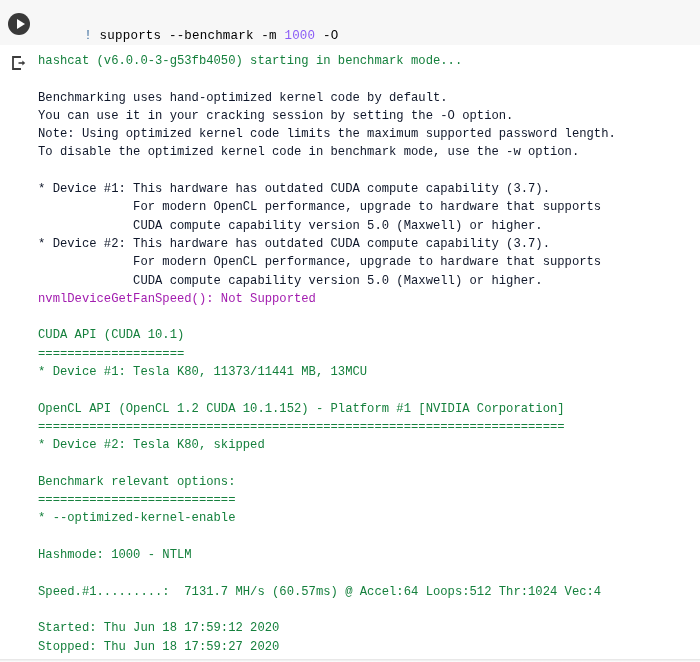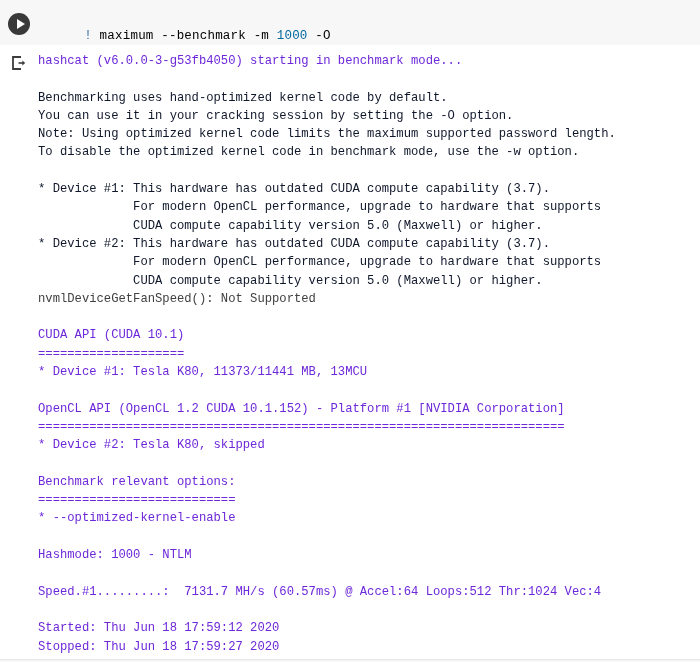--- a/index.html
+++ b/index.html
@@ -60,21 +60,21 @@
   .code-area {
     flex: 1;
     padding-top: 12px;
     font-size: 12.5px;
     line-height: 16px;
     letter-spacing: 0.2px;
     white-space: pre;
     color: #000000;
   }
   .tok-bang  { color: #4070a0; }
-  .tok-num   { color: #0369a1; }
+  .tok-num   { color: #8b5cf6; }
   .tok-plain { color: #000000; }
 
   
   .output-row {
     display: flex;
     align-items: flex-start;
     background: #ffffff;
   }
   .out-gutter {
     width: 38px;
@@ -94,23 +94,23 @@
     flex: 1;
     padding-top: 7px;
     padding-right: 6px;
     font-size: 12.2px;
     line-height: 18.3px;
     white-space: pre;
     color: #000000;
     font-family: "Liberation Mono", "DejaVu Sans Mono", monospace;
   }
   .out-line { display: block; min-height: 18.3px; }
-  .c-black  { color: #6d28d9; }
+  .c-black  { color: #15803d; }
   .c-yellow { color: #0f172a; }
-  .c-red    { color: #404040; }
+  .c-red    { color: #a21caf; }
 
   .bottom-rule {
     position: absolute;
     left: 0;
     right: 0;
     bottom: 0;
     height: 3px;
     background: linear-gradient(to bottom, #e3e3e3, #ffffff);
   }
 </style>
@@ -119,21 +119,21 @@
 
 <div class="notebook">
 
   <div class="code-cell">
     <div class="gutter">
       <div class="run-button" title="Run cell">
         <span class="tri"></span>
       </div>
     </div>
     <div class="code-area">
-      <span class="tok-bang">!</span><span class="tok-plain"> maximum --benchmark -m </span><span class="tok-num">1000</span><span class="tok-plain"> -O</span>
+      <span class="tok-bang">!</span><span class="tok-plain"> supports --benchmark -m </span><span class="tok-num">1000</span><span class="tok-plain"> -O</span>
     </div>
   </div>
 
   <div class="output-row">
     <div class="out-gutter">
       <svg class="out-icon" viewBox="0 0 16 16">
         <path d="M10 2 H2 V14 H10" fill="none" stroke="#3c3c3c" stroke-width="1.8"></path>
         <path d="M7.5 8 H13" fill="none" stroke="#3c3c3c" stroke-width="1.6"></path>
         <path d="M11.4 5.6 L14.2 8 L11.4 10.4 Z" fill="#3c3c3c"></path>
       </svg>

